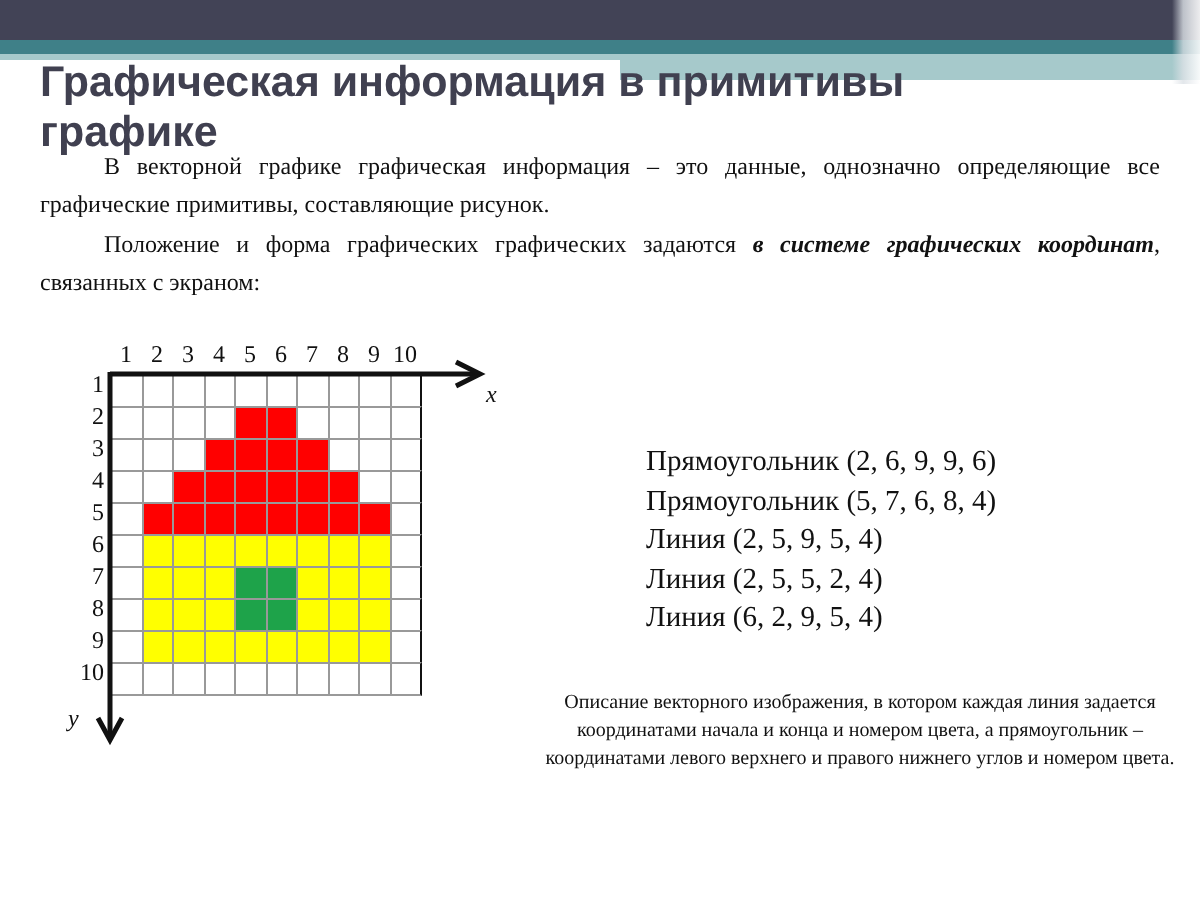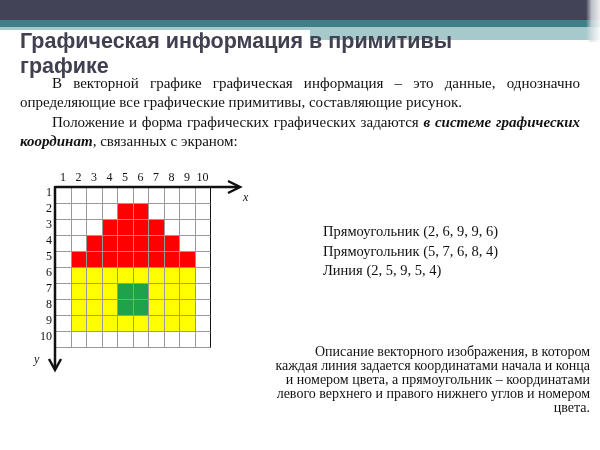--- a/index.html
+++ b/index.html
@@ -3,32 +3,32 @@
 <meta charset="utf-8">
 <style>
   html, body { margin:0; padding:0; }
   body { width:600px; height:450px; background:#ffffff; position:relative; overflow:hidden; font-family:"Liberation Serif", serif; color:#111; }
   .band-dark { position:absolute; left:0; top:0; width:600px; height:20px; background:#424356; }
   .band-teal { position:absolute; left:0; top:20px; width:600px; height:7px; background:#3f8088; }
   .band-light-left { position:absolute; left:0; top:27px; width:310px; height:3px; background:#a6c9cb; }
   .band-light-right { position:absolute; left:310px; top:27px; width:290px; height:13px; background:#a6c9cb; }
   .band-edge { position:absolute; right:0; top:0; width:14px; height:42px; background:linear-gradient(90deg, rgba(255,255,255,0) 0%, rgba(220,225,230,0.8) 40%, rgba(255,255,255,0.9) 100%); }
   .title { position:absolute; left:20px; top:29px; width:520px; font-family:"Liberation Sans", sans-serif; font-weight:bold; font-size:21.5px; line-height:25px; color:#404050; margin:0; }
-  .para { position:absolute; left:20px; width:560px; font-size:15px; line-height:19px; text-align:justify; margin:0; }
+  .para { position:absolute; left:20px; width:560px; font-size:12px; line-height:19px; text-align:justify; margin:0; }
   .para1 { top:74px; text-indent:32px; }
   .para2 { top:113px; text-indent:32px; }
   .para .em { font-weight:bold; font-style:italic; }
   .grid-wrap { position:absolute; left:0; top:0; }
   .cell { position:absolute; box-sizing:border-box; }
   .col-label { position:absolute; top:170px; font-size:12px; width:16px; text-align:center; }
   .row-label { position:absolute; left:36px; font-size:12px; width:16px; text-align:right; }
   .axis-label { position:absolute; font-size:12px; font-style:italic; }
   .caption-left { position:absolute; left:68px; top:365px; font-size:11px; line-height:14px; }
   .primitives { position:absolute; left:323px; top:222px; font-size:14.5px; line-height:19.5px; margin:0; padding:0; list-style:none; }
-  .caption-right { position:absolute; left:270px; top:345px; width:320px; font-size:14px; line-height:14px; text-align:right; }
+  .caption-right { position:absolute; left:270px; top:345px; width:320px; font-size:10px; line-height:14px; text-align:center; }
 </style>
 </head>
 <body>
 
 <div class="band-dark"></div>
 <div class="band-teal"></div>
 <div class="band-light-left"></div>
 <div class="band-light-right"></div>
 <div class="band-edge"></div>
 
@@ -173,15 +173,17 @@
       <span class="row-label" style="top: 329px;">10</span>
     </div>
   <div class="caption-left">
   </div>
 </div>
 
 <ul class="primitives">
   <li>Прямоугольник (2, 6, 9, 9, 6)</li>
   <li>Прямоугольник (5, 7, 6, 8, 4)</li>
   <li>Линия (2, 5, 9, 5, 4)</li>
+  <li>Линия (2, 5, 5, 2, 4)</li>
+  <li>Линия (6, 2, 9, 5, 4)</li>
 </ul>
 
 <div class="caption-right">Описание  векторного изображения, в котором каждая линия задается координатами начала и конца и номером цвета, а прямоугольник – координатами левого верхнего и правого нижнего углов и номером цвета.</div>
 
 </body></html>

